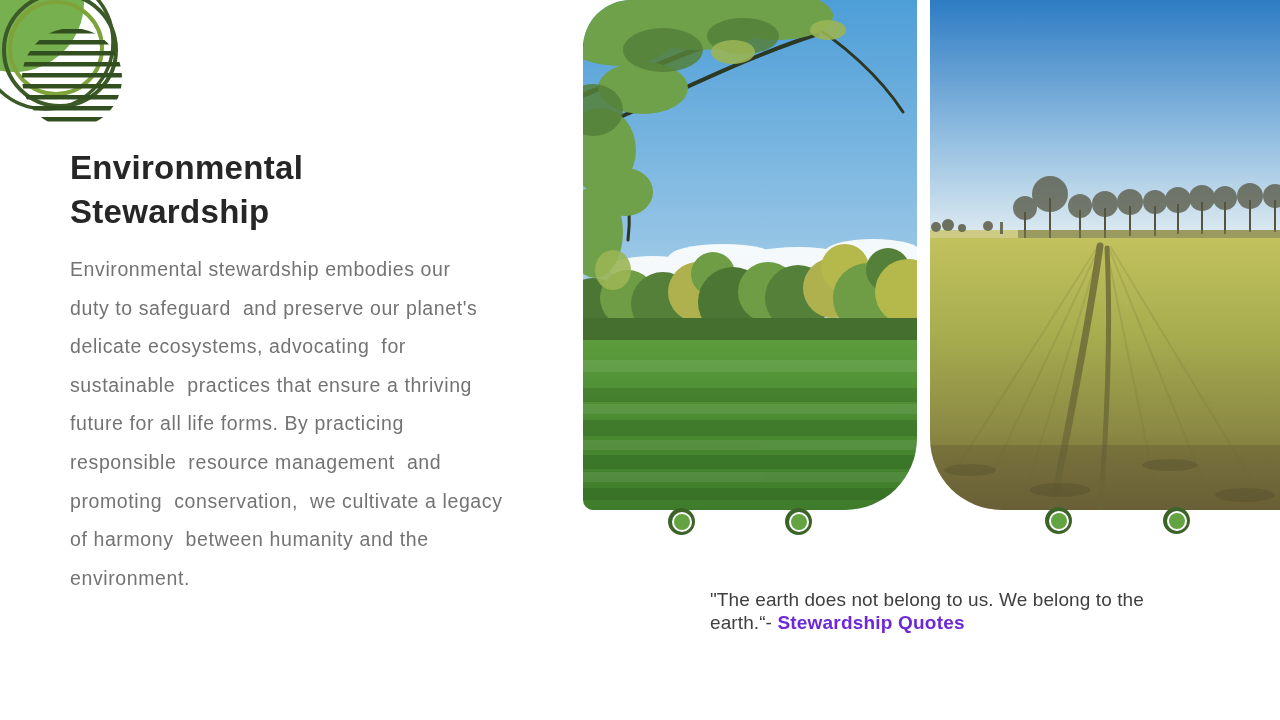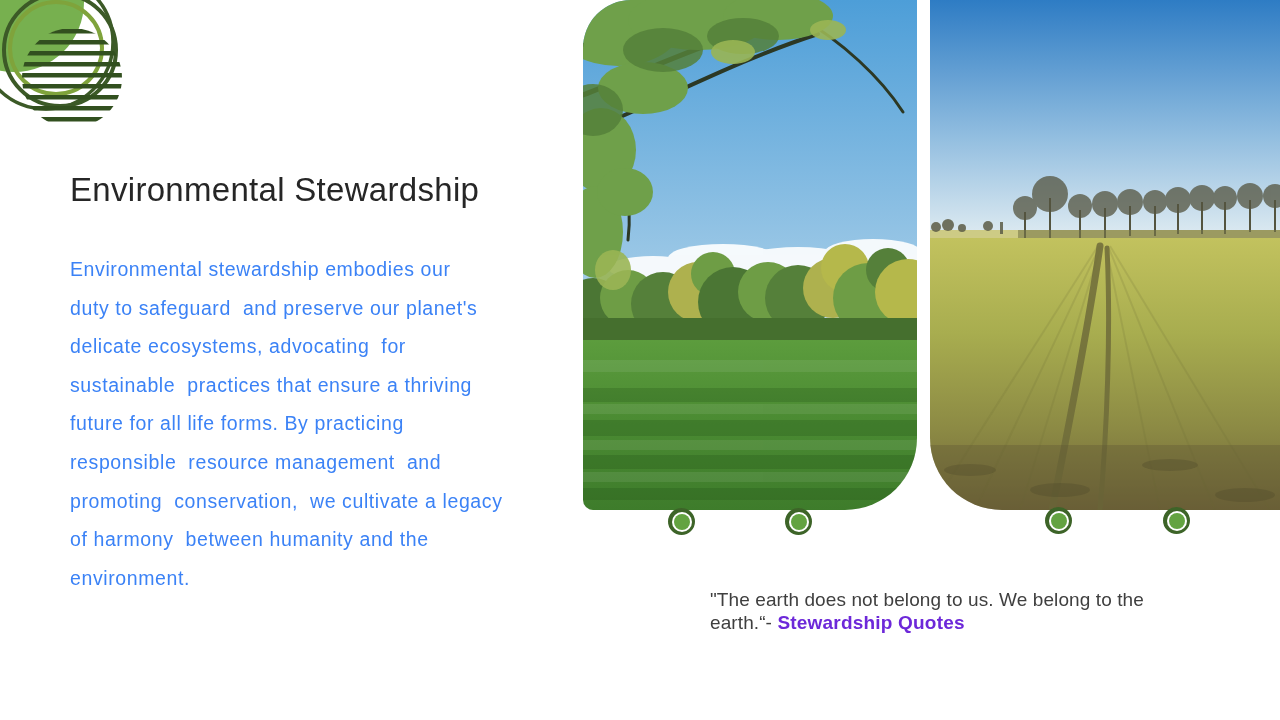--- a/index.html
+++ b/index.html
@@ -10,28 +10,28 @@
     position: relative;
     overflow: hidden;
   }
   .canvas { position: absolute; inset: 0; width: 1280px; height: 720px; background: #fff; }
 
   
   .logo { position: absolute; left: 0; top: 0; width: 140px; height: 140px; }
 
   
   .title {
-    position: absolute; left: 70px; top: 168px; width: 410px;
-    font-size: 33px; font-weight: 400; line-height: 44px;
+    position: absolute; left: 70px; top: 146px; width: 410px;
+    font-size: 33px; font-weight: 700; line-height: 44px;
     color: #262626; letter-spacing: 0.3px;
   }
   .body-text {
     position: absolute; left: 70px; top: 250px; width: 512px;
     font-size: 19.5px; font-weight: 300; line-height: 38.6px;
-    color: #3b82f6; letter-spacing: 0.6px;
+    color: #737373; letter-spacing: 0.6px;
     white-space: pre-wrap;
   }
 
   
   .photo { position: absolute; top: 0; height: 510px; overflow: hidden; }
   .photo svg { display: block; width: 100%; height: 100%; }
   .photo-park  { left: 583px; width: 334px; border-radius: 48px 0 72px 10px; }
   .photo-field { left: 930px; width: 350px; border-radius: 0 0 0 72px; }
 
   

